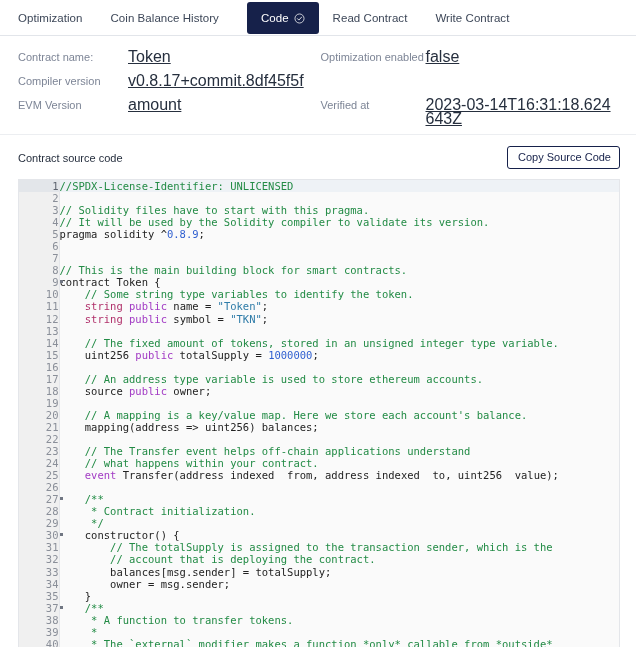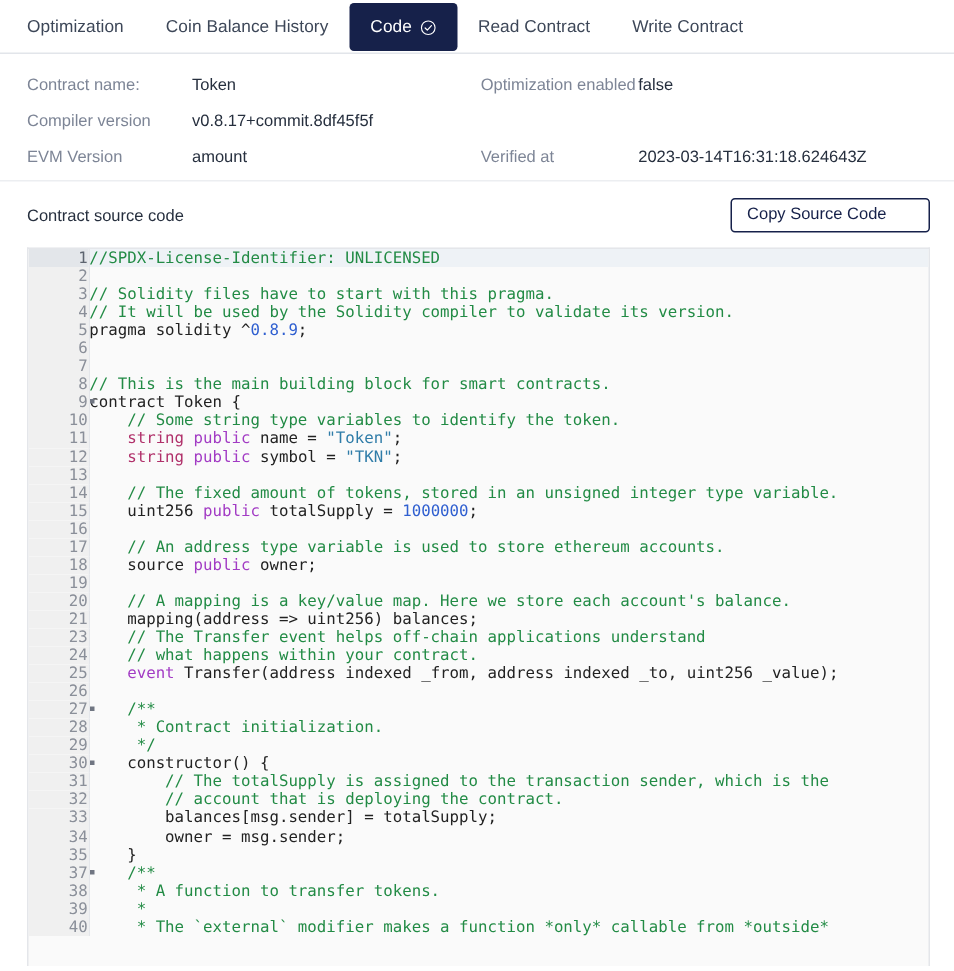--- a/index.html
+++ b/index.html
@@ -28,21 +28,21 @@
     font-size: 11.5px;
     color: #3d4758;
     white-space: nowrap;
     cursor: pointer;
     letter-spacing: 0.05px;
   }
   .tab.active {
     background: #16214a;
     color: #ffffff;
     border-radius: 3px;
-    margin: 2px 0 1px 0;
+    margin: 2px 0 1px 14px;
     font-weight: 400;
   }
   .tab .chk { display: inline-flex; align-items: center; }
 
   
   .info {
     padding: 14px 18px 8px 18px;
     border-bottom: 1px solid #eceef1;
   }
   .info-grid {
@@ -50,45 +50,46 @@
     grid-template-columns: 110px 1fr 105px 1fr;
     row-gap: 10px;
     align-items: start;
   }
   .ilabel {
     font-size: 11px;
     color: #7d8596;
     line-height: 14px;
   }
   .ivalue {
-    font-size: 11px;
+    font-size: 16px;
     color: #262f3e;
     line-height: 14px;
     word-break: break-all;
+    text-decoration: underline;
   }
 
   
   .src-head {
     display: flex;
     align-items: center;
     justify-content: space-between;
     padding: 11px 16px 10px 18px;
   }
   .src-title {
     font-size: 11px;
     color: #262f3e;
   }
   .copy-btn {
     font-family: "Liberation Sans", sans-serif;
     font-size: 11px;
     color: #16214a;
     background: #ffffff;
     border: 1px solid #16214a;
     border-radius: 3px;
-    padding: 5px 28px 5px 10px;
+    padding: 5px 8px 5px 10px;
     cursor: pointer;
     line-height: 1;
   }
 
   
   .codewrap {
     margin: 0 16px 0 18px;
     border: 1px solid #e4e6ea;
     border-bottom: none;
     background: #fafafa;
@@ -272,20 +273,24 @@
         </tr>
         <tr>
           <td class="gutter">20</td>
           <td class="codeline"><span class="cm">    // A mapping is a key/value map. Here we store each account's balance.</span></td>
         </tr>
         <tr>
           <td class="gutter">21</td>
           <td class="codeline"><span class="pl">    mapping(address =&gt; uint256) balances;</span></td>
         </tr>
         <tr>
+          <td class="gutter">22</td>
+          <td class="codeline">&nbsp;</td>
+        </tr>
+        <tr>
           <td class="gutter">23</td>
           <td class="codeline"><span class="cm">    // The Transfer event helps off-chain applications understand</span></td>
         </tr>
         <tr>
           <td class="gutter">24</td>
           <td class="codeline"><span class="cm">    // what happens within your contract.</span></td>
         </tr>
         <tr>
           <td class="gutter">25</td>
           <td class="codeline"><span class="mod">    event</span><span class="pl"> Transfer(address indexed _from, address indexed _to, uint256 _value);</span></td>

